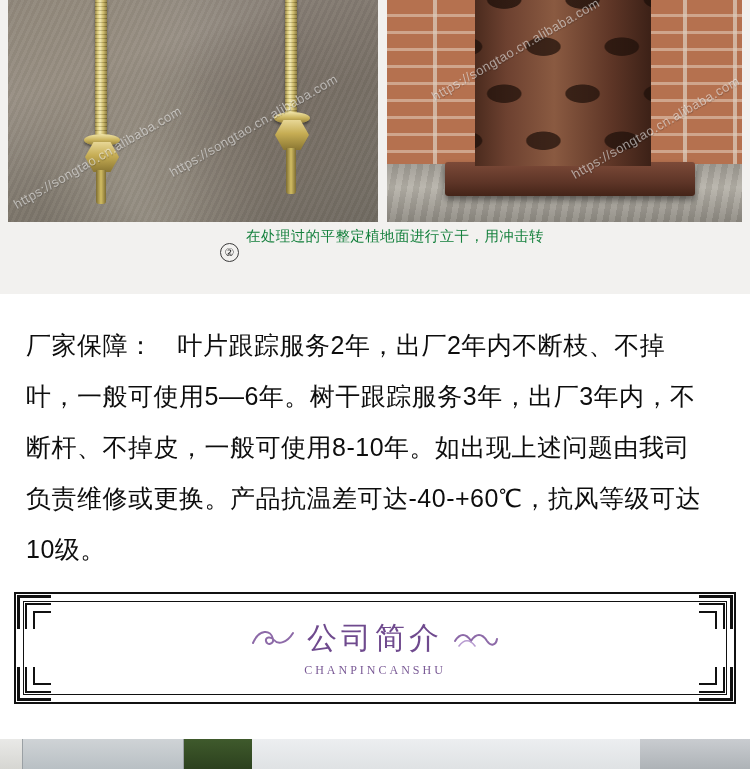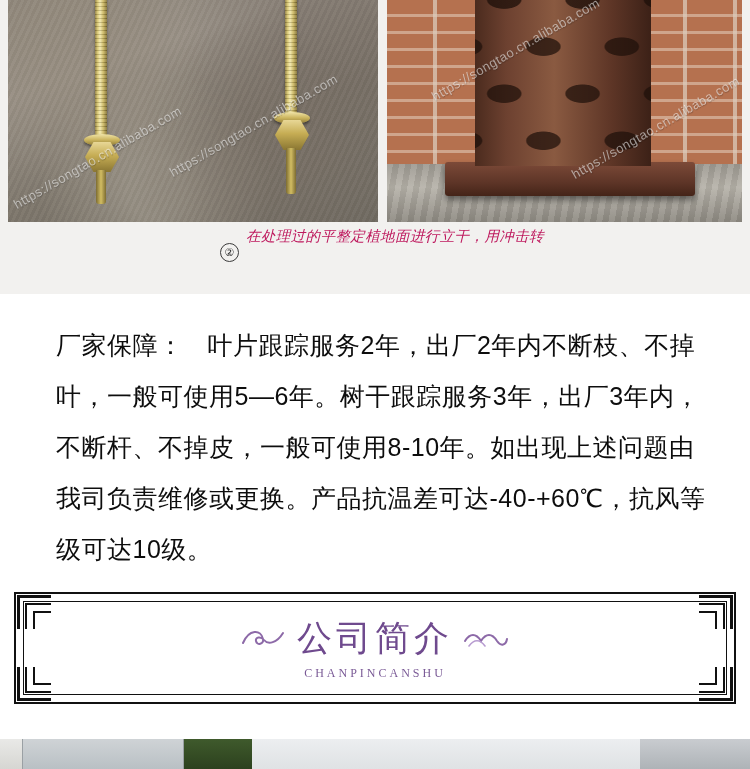--- a/index.html
+++ b/index.html
@@ -227,28 +227,27 @@
     line-height: 17px;
     text-align: center;
     color: #2b2b2b;
     margin-top: 17px;
     margin-right: 7px;
     flex: none;
   }
   .caption-text {
     font-size: 14.5px;
     line-height: 21px;
-    color: #be185d;
+    color: #15803d;
     letter-spacing: .4px;
-    font-style: italic;
   }
 
   
   .warranty {
-    padding: 26px 36px 0 56px;
+    padding: 26px 36px 0 26px;
     font-size: 25px;
     line-height: 51px;
     color: #0d0d0d;
     letter-spacing: .5px;
     height: 290px;
     box-sizing: border-box;
   }
   .warranty .label {
     margin-right: 24px;
   }
@@ -297,21 +296,21 @@
     align-items: center;
     justify-content: center;
   }
   .banner-title-row {
     display: flex;
     align-items: center;
     gap: 10px;
   }
   .banner-title {
     font-family: "Liberation Serif", serif;
-    font-size: 35px;
+    font-size: 30px;
     color: #6f4a8e;
     letter-spacing: 4px;
   }
   .swirl {
     color: #8d6aa8;
   }
   .banner-sub {
     margin-top: 4px;
     font-size: 12px;
     letter-spacing: 3px;

